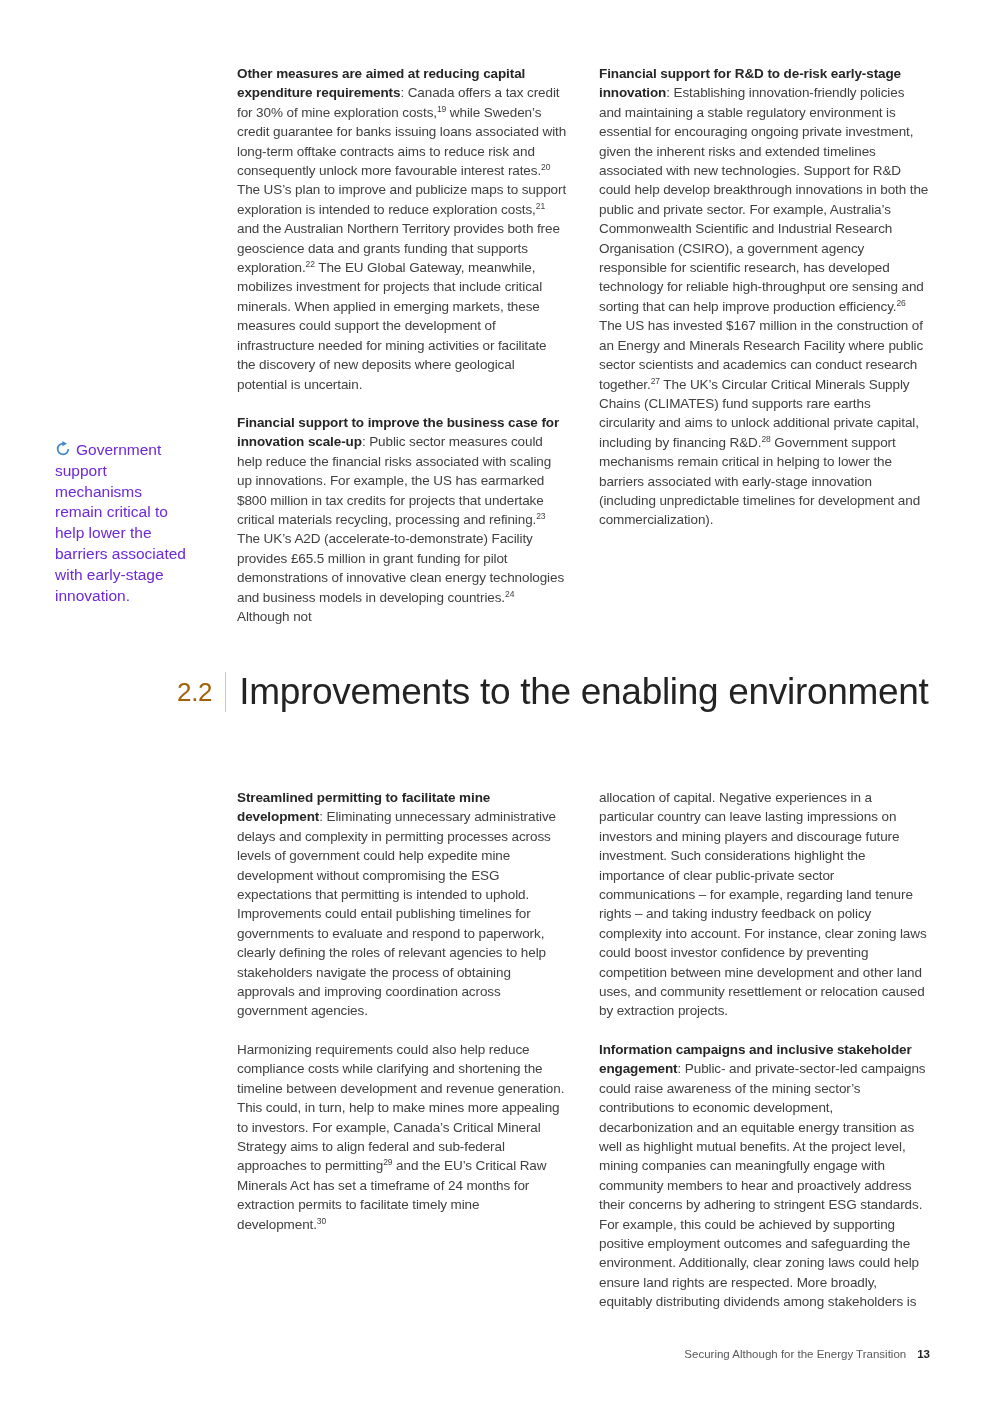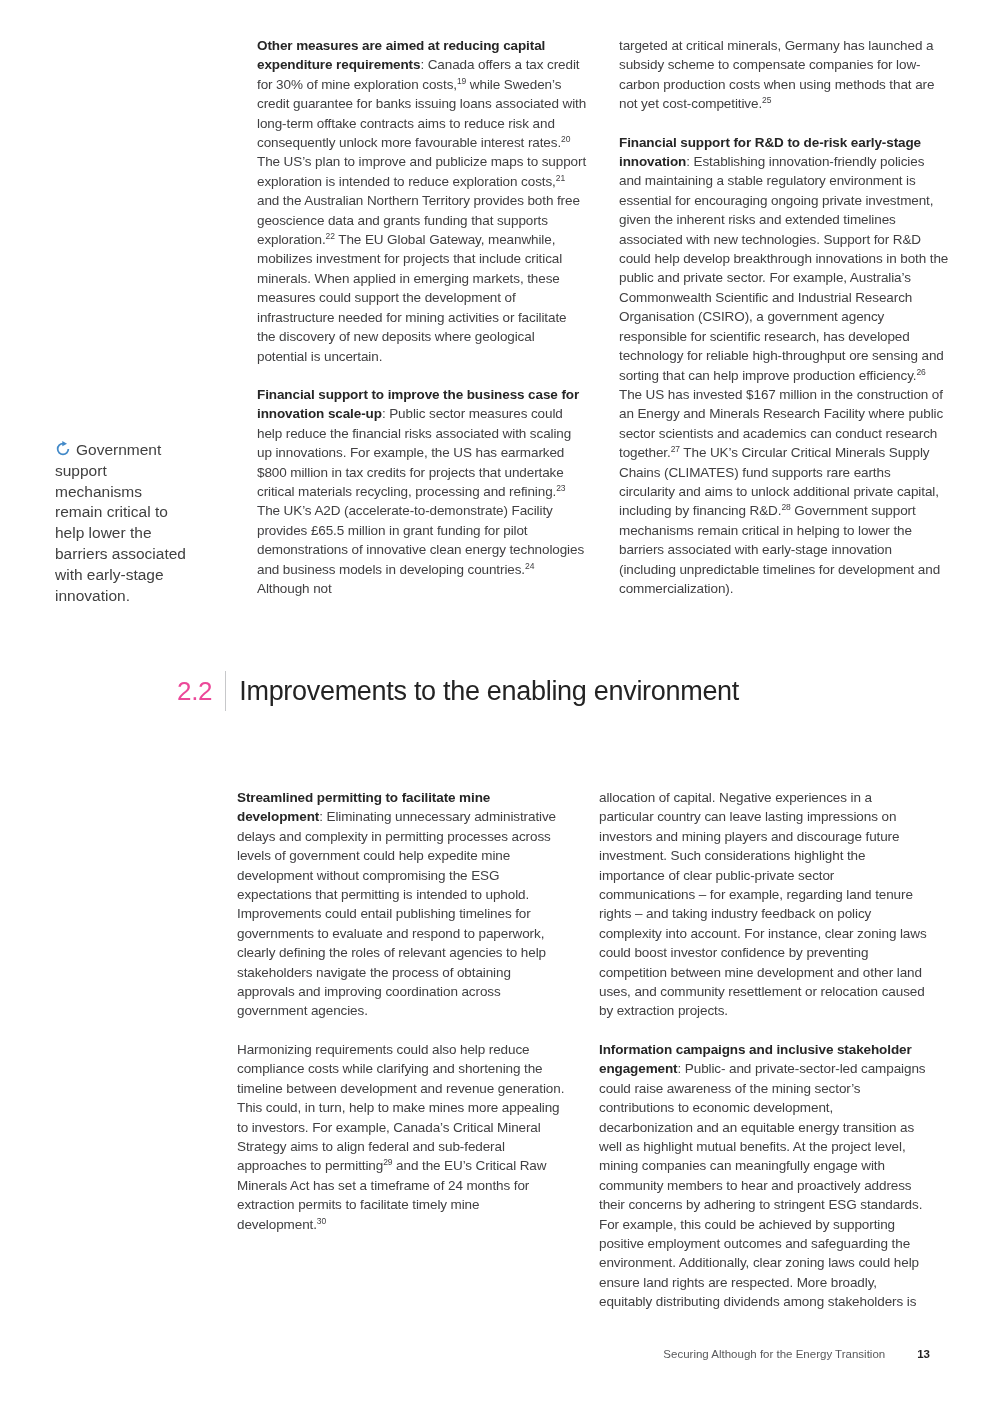--- a/index.html
+++ b/index.html
@@ -13,39 +13,39 @@
     color: #414042;
     overflow: hidden;
   }
   .columns {
     position: absolute;
     left: 237px;
     width: 694px;
     display: flex;
     gap: 31px;
   }
-  .columns.top { top: 36px; margin-left: 20px; }
+  .columns.top { top: 64px; }
   .columns.bottom { top: 763px; margin-top: 25px; }
   .col { width: 331px; flex: 0 0 331px; }
   .col p {
     margin: 0 0 19px 0;
     font-size: 13.5px;
     line-height: 19.4px;
     letter-spacing: -0.1px;
     color: #414042;
   }
   .col p strong { color: #262626; font-weight: 700; }
   .col p sup { font-size: 8.5px; line-height: 0; vertical-align: super; }
 
   .pullquote {
     position: absolute;
     left: 55px;
     top: 440px;
     width: 138px;
-    color: #404040;
+    color: #6d28d9;
     font-size: 15.5px;
     line-height: 20.8px;
     font-weight: 400;
   }
   .pq-icon {
     display: inline-block;
     width: 16px;
     height: 16px;
     vertical-align: -2px;
     margin-right: 5px;
@@ -54,65 +54,64 @@
 
   .section-heading {
     position: absolute;
     left: 177px;
     top: 671px;
     display: flex;
     align-items: center;
   }
   .sec-num {
     font-size: 26px;
-    color: #ec4899;
+    color: #a16207;
     letter-spacing: -0.3px;
   }
   .sec-divider {
     width: 1px;
     height: 40px;
     background: #c7c8ca;
     margin: 0 13px 0 13px;
   }
   .sec-title {
     margin: 0;
-    font-size: 27px;
+    font-size: 37px;
     font-weight: 400;
     color: #232323;
     letter-spacing: -0.3px;
     white-space: nowrap;
   }
 
   .footer {
     position: absolute;
     right: 62px;
     top: 1348px;
     display: flex;
     align-items: baseline;
     font-size: 11.5px;
     color: #58595b;
   }
   .footer .page-num {
-    margin-left: 32px;
+    margin-left: 11px;
     font-weight: 700;
     color: #231f20;
   }
 </style>
 </head>
 <body>
 
 <div class="page">
 
   <div class="columns top">
     <div class="col">
         <p><strong>Other measures are aimed at reducing capital expenditure requirements</strong>: Canada offers a tax credit for 30% of mine exploration costs,<sup>19</sup> while Sweden’s credit guarantee for banks issuing loans associated with long-term offtake contracts aims to reduce risk and consequently unlock more favourable interest rates.<sup>20</sup> The US’s plan to improve and publicize maps to support exploration is intended to reduce exploration costs,<sup>21</sup> and the Australian Northern Territory provides both free geoscience data and grants funding that supports exploration.<sup>22</sup> The EU Global Gateway, meanwhile, mobilizes investment for projects that include critical minerals. When applied in emerging markets, these measures could support the development of infrastructure needed for mining activities or facilitate the discovery of new deposits where geological potential is uncertain.</p>
         <p><strong>Financial support to improve the business case for innovation scale-up</strong>: Public sector measures could help reduce the financial risks associated with scaling up innovations. For example, the US has earmarked $800 million in tax credits for projects that undertake critical materials recycling, processing and refining.<sup>23</sup> The UK’s A2D (accelerate-to-demonstrate) Facility provides £65.5 million in grant funding for pilot demonstrations of innovative clean energy technologies and business models in developing countries.<sup>24</sup> Although not</p>
       </div>
     <div class="col">
-        <p>targeted at critical minerals, Germany has launched a subsidy scheme to compensate companies for low-carbon production costs when using methods that are not yet cost-competitive.<sup>25</sup></p>
         <p><strong>Financial support for R&amp;D to de-risk early-stage innovation</strong>: Establishing innovation-friendly policies and maintaining a stable regulatory environment is essential for encouraging ongoing private investment, given the inherent risks and extended timelines associated with new technologies. Support for R&amp;D could help develop breakthrough innovations in both the public and private sector. For example, Australia’s Commonwealth Scientific and Industrial Research Organisation (CSIRO), a government agency responsible for scientific research, has developed technology for reliable high-throughput ore sensing and sorting that can help improve production efficiency.<sup>26</sup> The US has invested $167 million in the construction of an Energy and Minerals Research Facility where public sector scientists and academics can conduct research together.<sup>27</sup> The UK’s Circular Critical Minerals Supply Chains (CLIMATES) fund supports rare earths circularity and aims to unlock additional private capital, including by financing R&amp;D.<sup>28</sup> Government support mechanisms remain critical in helping to lower the barriers associated with early-stage innovation (including unpredictable timelines for development and commercialization).</p>
       </div>
   </div>
 
   <aside class="pullquote">
     <span class="pq-icon">
       <svg viewBox="0 0 24 24" width="16" height="16" aria-hidden="true">
         <path d="M12 4a8 8 0 1 0 8 8" fill="none" stroke="currentColor" stroke-width="2.6"></path>
         <path d="M11 0l7 4-7 4z" fill="currentColor"></path>
       </svg>

